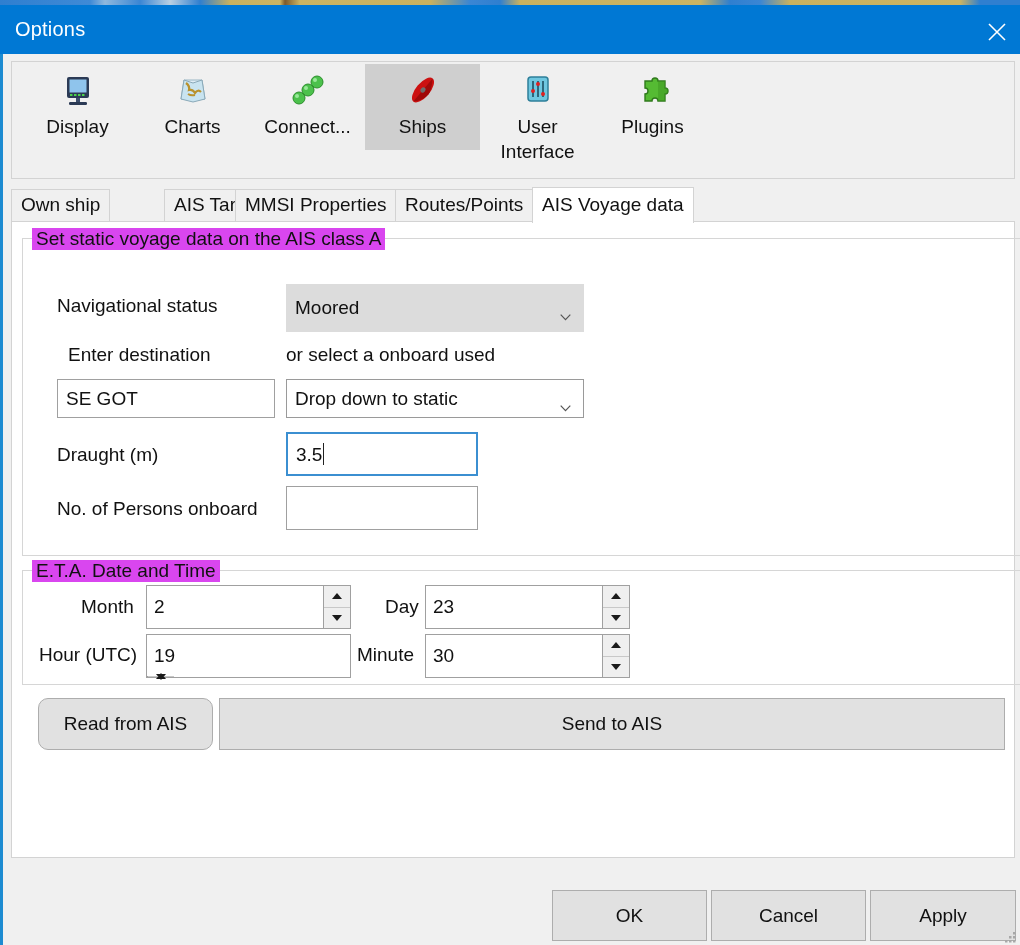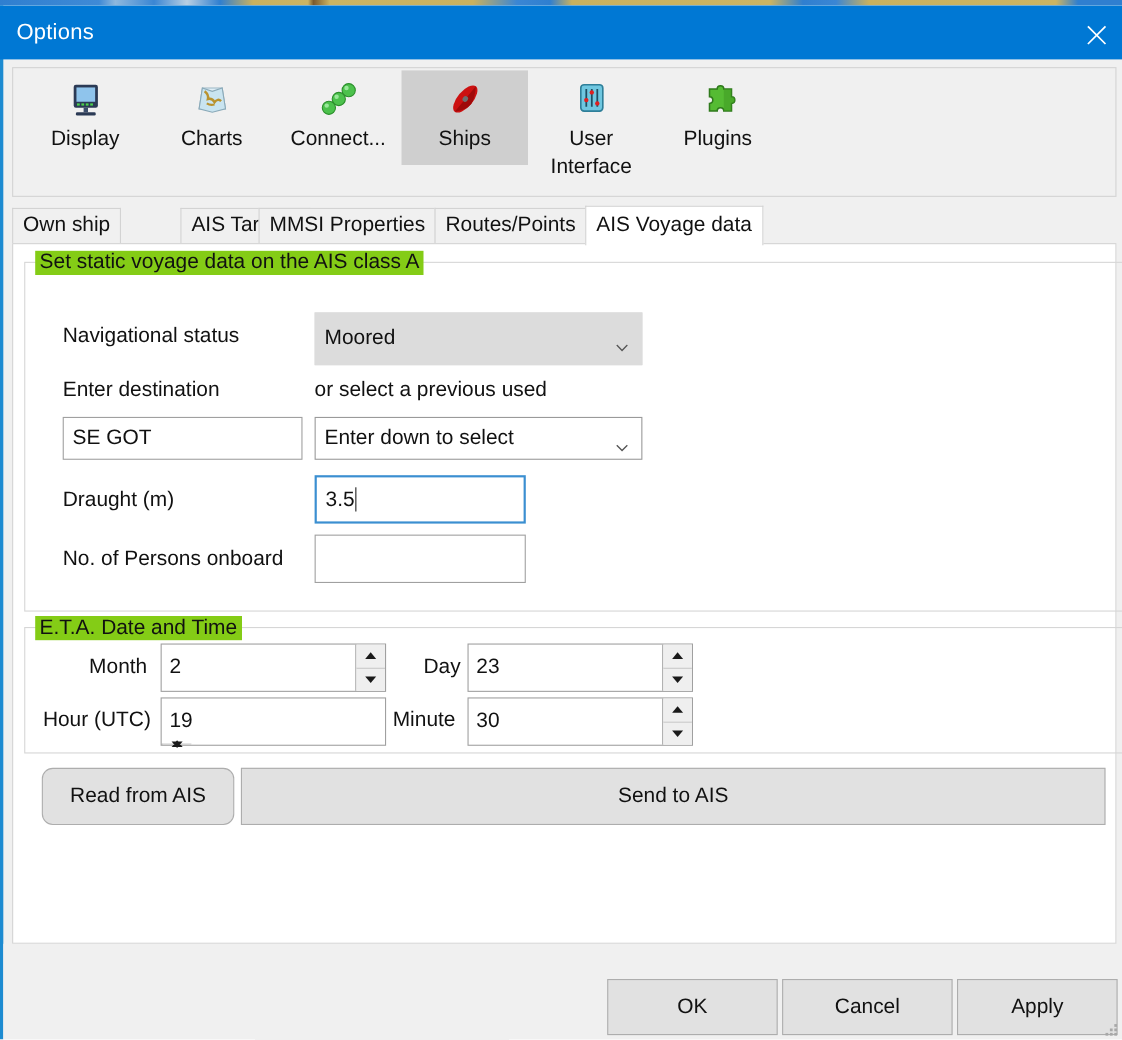--- a/index.html
+++ b/index.html
@@ -138,21 +138,21 @@
 
   
   .groupbox {
     position: absolute;
     box-sizing: border-box;
     border: 1px solid #d6d6d6;
   }
   .group-legend {
     position: absolute;
     top: -11px; left: 9px;
-    background: #84cc16;
+    background: #d946ef;
     padding: 0 4px;
     font-size: 19px;
     color: #111;
     white-space: nowrap;
   }
 
   .fld-label {
     position: absolute;
     font-size: 19px;
     color: #111;
@@ -396,28 +396,28 @@
     <div class="fld-label" style="left:45px; top:73px;">Navigational status</div>
     <div class="combobox grey" style="left:274px; top:62px; width:298px; height:48px;">
       <span>Moored</span>
       <span class="combo-arrow">
         <svg width="11" height="7" viewBox="0 0 11 7">
             <path d="M0.7 0.7 L5.5 5.6 L10.3 0.7" stroke="#555" stroke-width="1.2" fill="none"></path>
           </svg>
       </span>
     </div>
 
-    <div class="fld-label" style="left:45px; top:122px;">Enter destination</div>
-    <div class="fld-label" style="left:274px; top:122px;">or select a previous used</div>
+    <div class="fld-label" style="left:56px; top:122px;">Enter destination</div>
+    <div class="fld-label" style="left:274px; top:122px;">or select a onboard used</div>
 
     <div class="textbox" style="left:45px; top:157px; width:218px; height:39px;">
       <span>SE GOT</span>
     </div>
     <div class="combobox white" style="left:274px; top:157px; width:298px; height:39px;">
-      <span>Enter down to select</span>
+      <span>Drop down to static</span>
       <span class="combo-arrow">
         <svg width="11" height="7" viewBox="0 0 11 7">
             <path d="M0.7 0.7 L5.5 5.6 L10.3 0.7" stroke="#555" stroke-width="1.2" fill="none"></path>
           </svg>
       </span>
     </div>
 
     <div class="fld-label" style="left:45px; top:222px;">Draught (m)</div>
     <div class="textbox focused" style="left:274px; top:210px; width:192px; height:44px;">
       <span>3.5</span>

